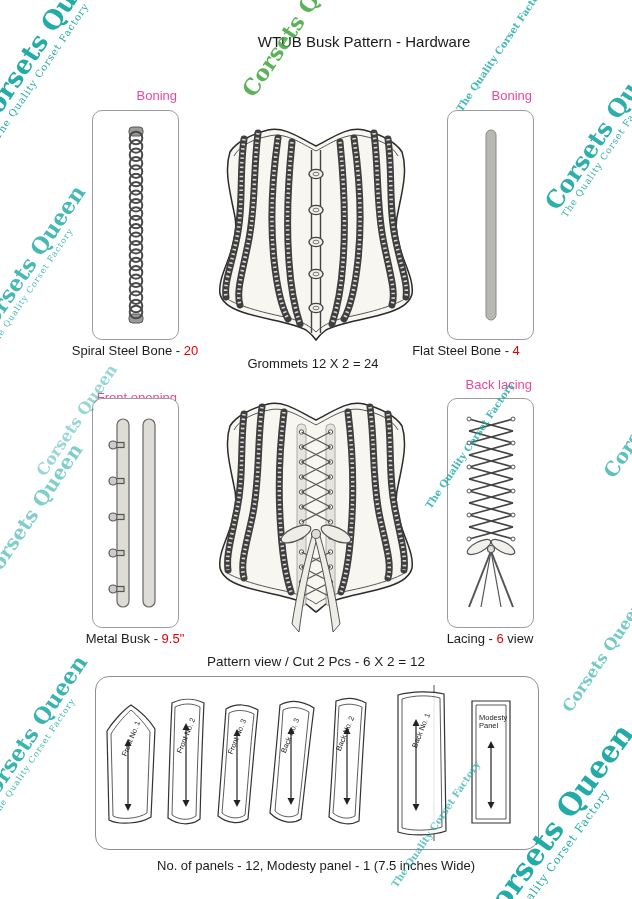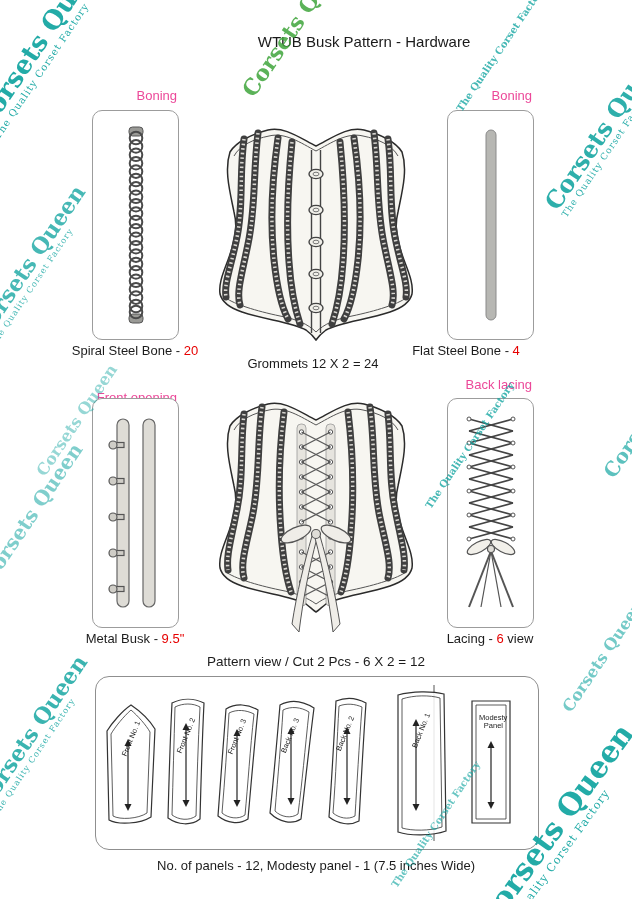--- a/index.html
+++ b/index.html
@@ -9,21 +9,21 @@
   .label{position:absolute;font-size:13px;color:#ec4899;text-align:right;}
   .caption{position:absolute;font-size:13px;color:#1c1c1c;text-align:center;white-space:nowrap;}
   .red{color:#e60000;font-weight:normal;}
   .box{position:absolute;border:1.5px solid #9c9c9c;border-radius:10px;background:#fff;
        display:flex;align-items:center;justify-content:center;}
   .pattern-box{position:absolute;border:1.5px solid #8f8f8f;border-radius:14px;background:#fff;}
   .piece{position:absolute;}
   .piece svg{position:absolute;left:0;top:0;}
   .piece-label{position:absolute;font-size:7.5px;color:#222;white-space:nowrap;
                left:50%;top:26%;transform:translateX(-50%) rotate(-68deg);transform-origin:center;}
-  .piece-label.flat{transform:translateX(-50%);white-space:normal;text-align:right;
+  .piece-label.flat{transform:translateX(-50%);white-space:normal;text-align:left;
                     width:24px;line-height:1.15;top:16%;}
   .wm{position:absolute;font-family:"DejaVu Serif", serif;font-weight:bold;line-height:1.05;
       transform-origin:0 0;pointer-events:none;z-index:9;}
   .wm-brand{display:block;white-space:nowrap;}
   .wm-tagline{display:block;white-space:nowrap;font-size:38%;font-weight:normal;letter-spacing:1px;}
 </style>
 </head>
 <body>
 
 <div class="page">

